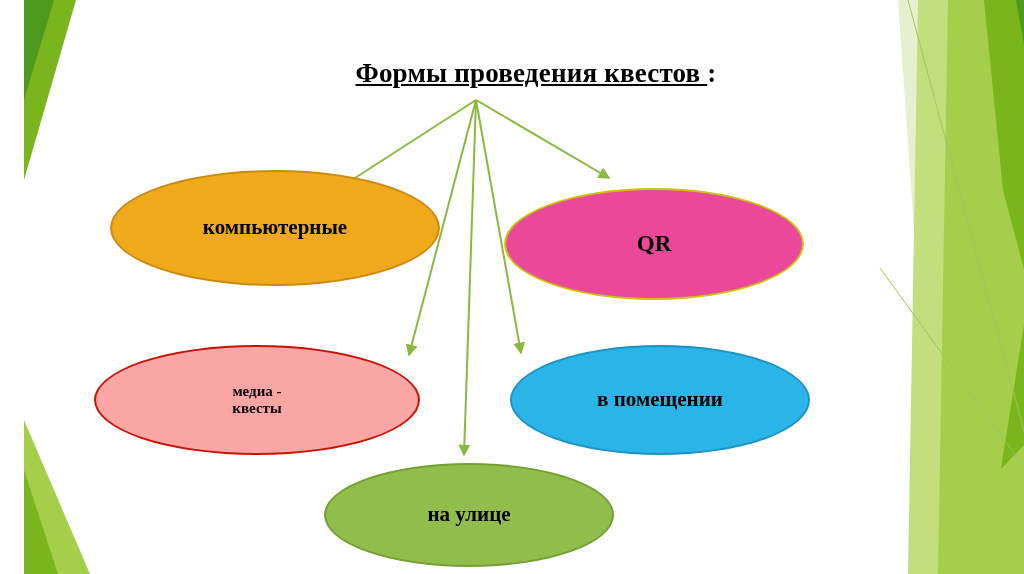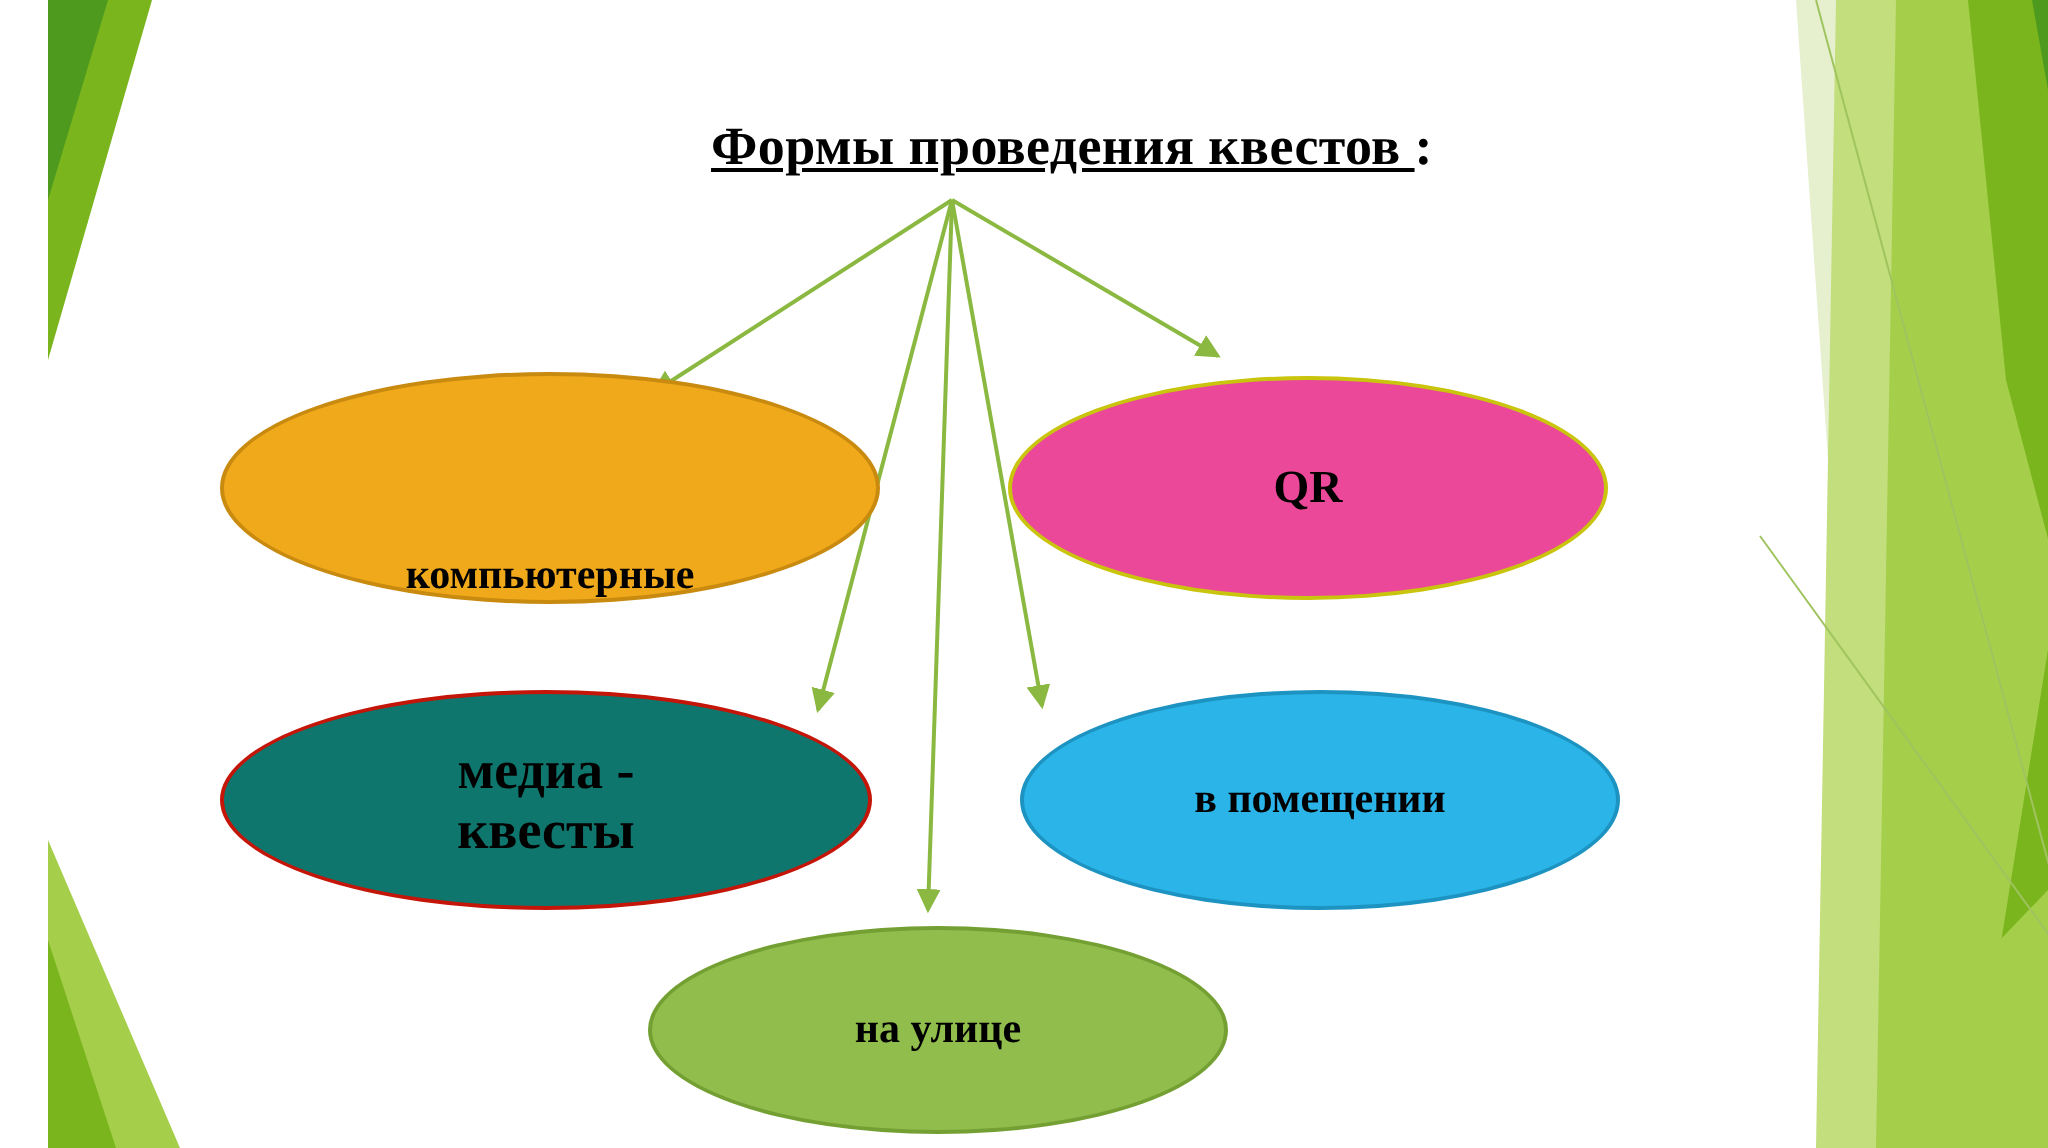--- a/index.html
+++ b/index.html
@@ -99,27 +99,27 @@
         <path d="M0,0 L6,3 L0,6 z" fill="#8ab840"></path>
       </marker>
     </defs>
     <line x1="452" y1="100" x2="303" y2="196" stroke="#8ab840" stroke-width="2" marker-end="url(#ah)"></line>
     <line x1="452" y1="100" x2="585" y2="178" stroke="#8ab840" stroke-width="2" marker-end="url(#ah)"></line>
     <line x1="452" y1="100" x2="385" y2="355" stroke="#8ab840" stroke-width="2" marker-end="url(#ah)"></line>
     <line x1="452" y1="100" x2="497" y2="353" stroke="#8ab840" stroke-width="2" marker-end="url(#ah)"></line>
     <line x1="452" y1="100" x2="440" y2="455" stroke="#8ab840" stroke-width="2" marker-end="url(#ah)"></line>
   </svg>
 
-  <div class="ellipse" id="node-computer" style="left: 86px; top: 186px; width: 330px; height: 116px; background: rgb(240, 169, 26); border: 2px solid rgb(201, 138, 16); font-size: 21px; align-items: flex-end;">
+  <div class="ellipse" id="node-computer" style="left: 86px; top: 170px; width: 330px; height: 116px; background: rgb(240, 169, 26); border: 2px solid rgb(201, 138, 16); font-size: 21px;">
     <span>компьютерные</span>
   </div>
   <div class="ellipse" id="node-qr" style="left: 480px; top: 188px; width: 300px; height: 112px; background: #ec4899; border: 2px solid rgb(201, 196, 13); font-size: 23px;">
     <span>QR</span>
   </div>
-  <div class="ellipse" id="node-media" style="left: 86px; top: 345px; width: 326px; height: 110px; background: #0f766e; border: 2px solid rgb(196, 21, 9); font-size: 27px;">
+  <div class="ellipse" id="node-media" style="left: 70px; top: 345px; width: 326px; height: 110px; background: #fca5a5; border: 2px solid rgb(196, 21, 9); font-size: 15px;">
     <span style="white-space:pre-line">медиа -
 квесты</span>
   </div>
   <div class="ellipse" id="node-outdoor" style="left: 300px; top: 463px; width: 290px; height: 104px; background: rgb(144, 189, 76); border: 2px solid rgb(116, 160, 51); font-size: 21px;">
     <span>на улице</span>
   </div>
   <div class="ellipse" id="node-indoor" style="left: 486px; top: 345px; width: 300px; height: 110px; background: rgb(42, 180, 232); border: 2px solid rgb(29, 147, 194); font-size: 21px;">
     <span>в помещении</span>
   </div>
 

